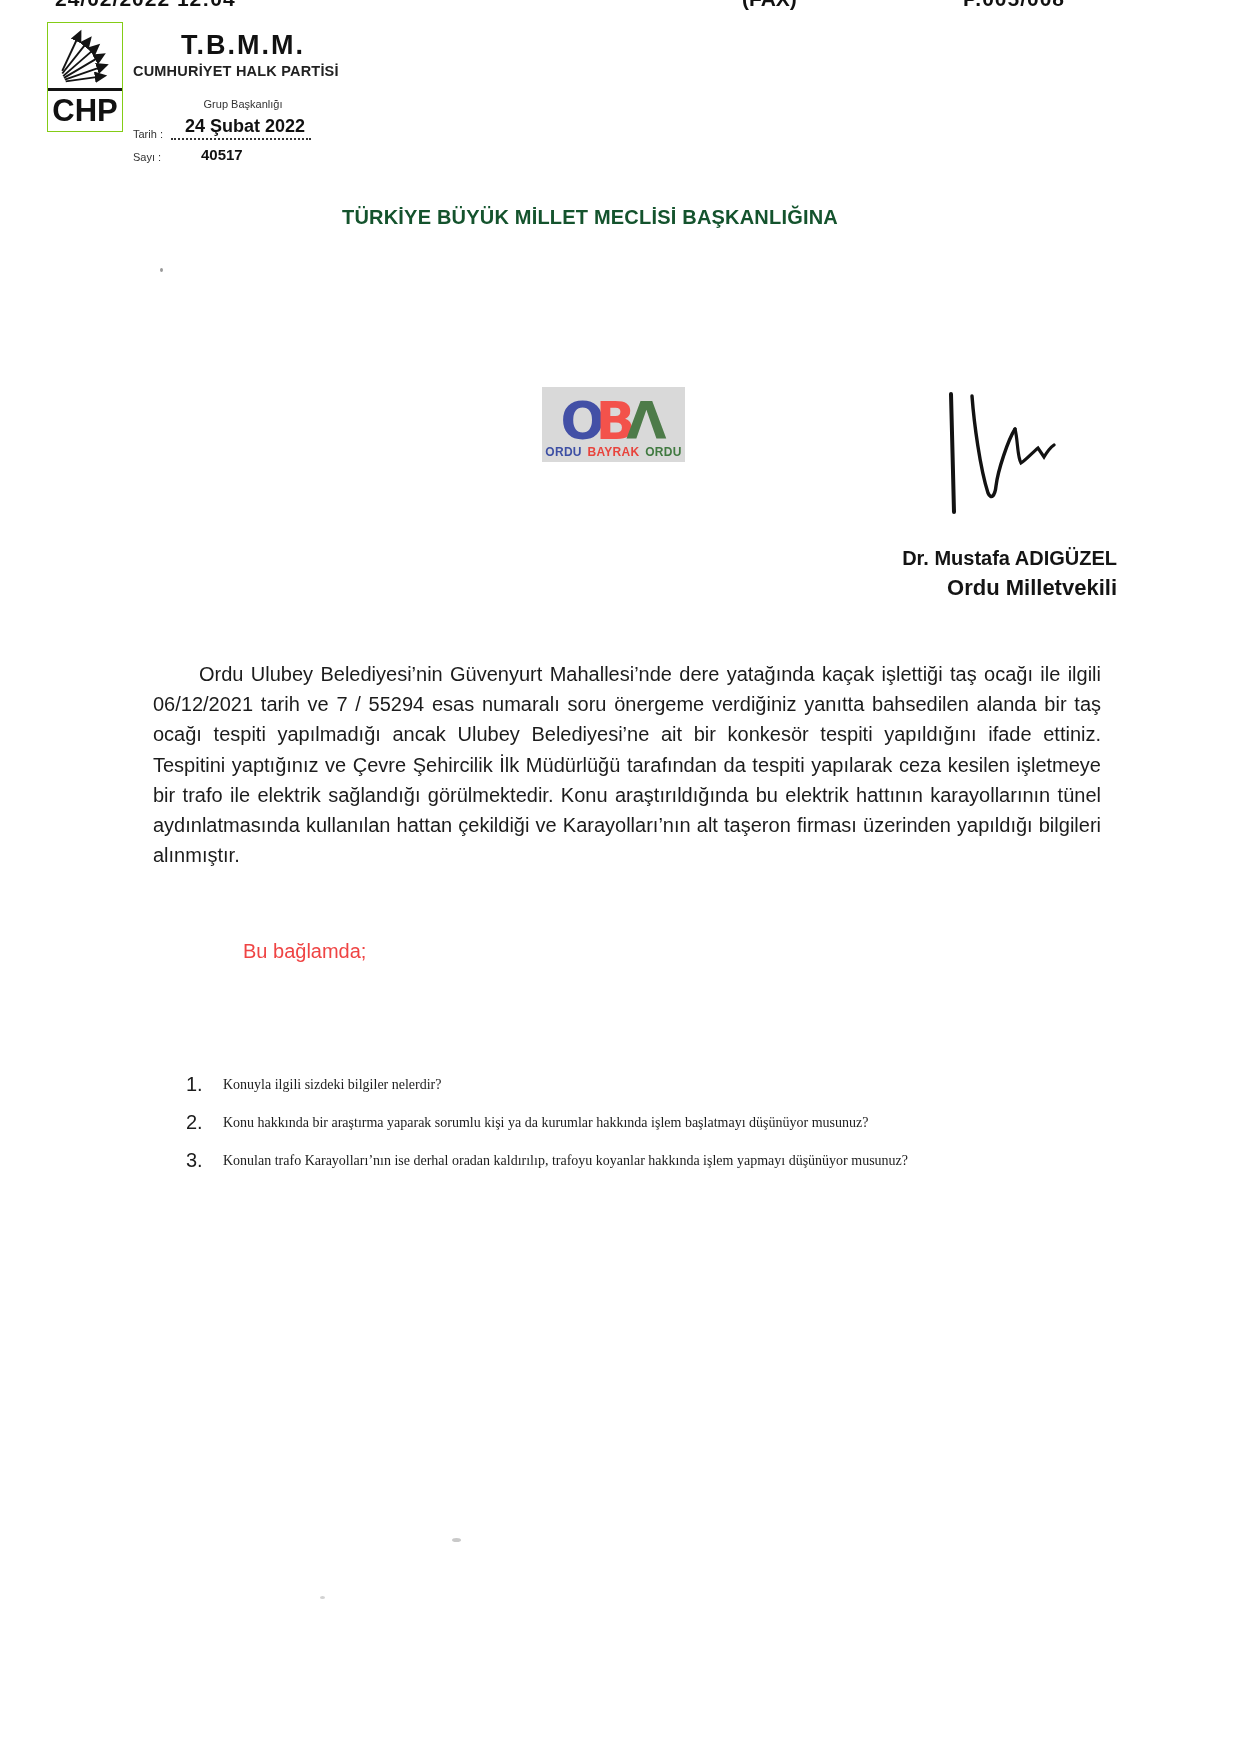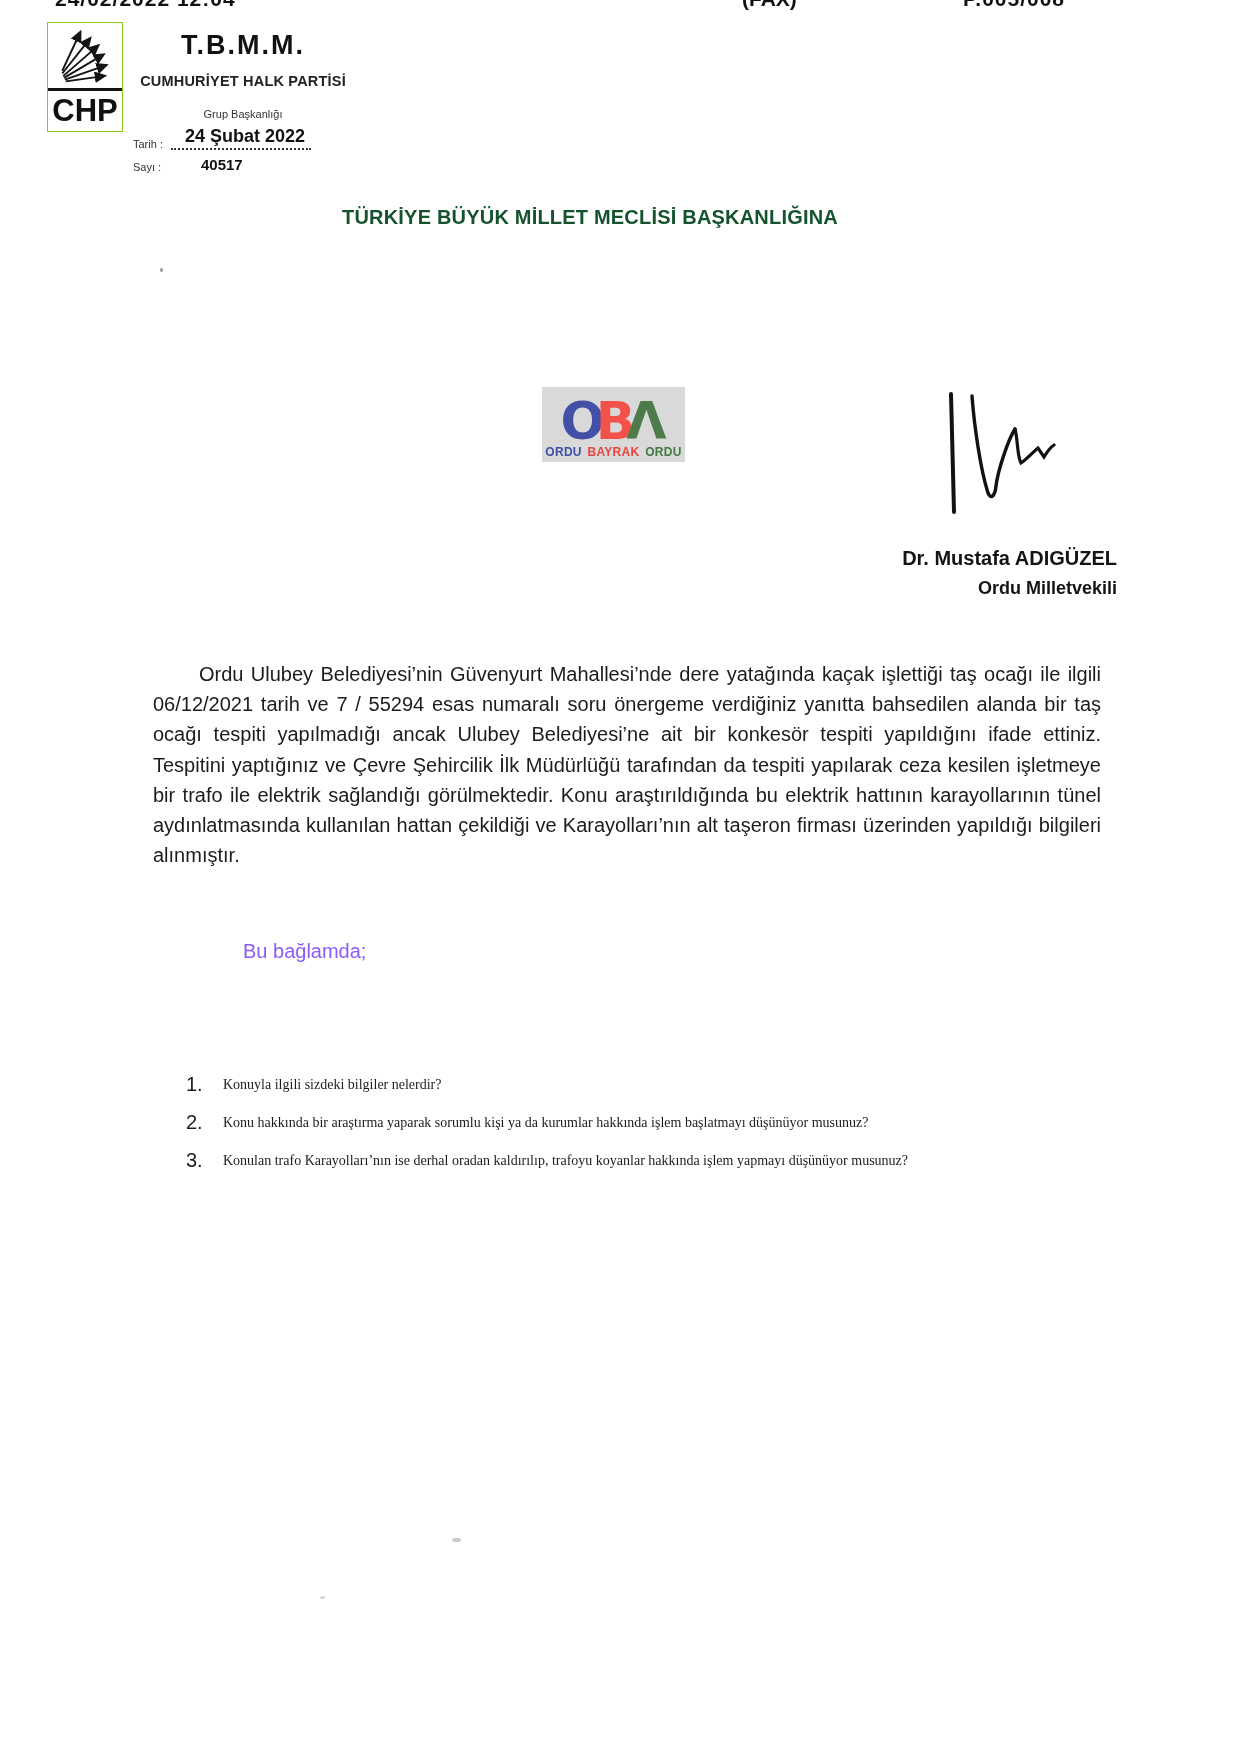--- a/index.html
+++ b/index.html
@@ -21,21 +21,21 @@
 
   
   .stamp{position:absolute;left:47px;top:22px;}
   .stamp-box{width:74px;border:1px solid #84cc16;}
   .stamp-logo{height:65px;display:flex;align-items:center;justify-content:center;background:#fff;}
   .stamp-logo svg{width:62px;height:56px;}
   .stamp-chp{border-top:3px solid #141414;height:40px;display:flex;align-items:center;justify-content:center;
     font-weight:bold;font-size:31px;letter-spacing:0px;color:#111;}
   .stamp-text{position:absolute;left:86px;top:8px;width:260px;}
   .stamp-org{font-weight:bold;font-size:27px;letter-spacing:2px;color:#111;text-align:center;width:220px;}
-  .stamp-party{font-weight:bold;font-size:14.5px;color:#222;letter-spacing:0.2px;margin-top:12px;text-align:center;width:220px;}
+  .stamp-party{font-weight:bold;font-size:14.5px;color:#222;letter-spacing:0.2px;margin-top:2px;text-align:left;width:220px;}
   .stamp-unit{font-size:11px;color:#333;margin-top:19px;text-align:center;width:220px;}
   .stamp-row{display:flex;align-items:flex-end;margin-top:6px;}
   .stamp-row-label{font-size:11px;color:#333;width:38px;}
   .stamp-date{font-weight:bold;font-size:18px;color:#111;border-bottom:2px dotted #333;padding:0 6px 1px 14px;}
   .stamp-no{font-weight:bold;font-size:15px;color:#111;padding-left:30px;}
 
   
   .title{position:absolute;top:206px;left:0;width:1180px;text-align:center;
     font-weight:bold;font-size:20px;letter-spacing:0.2px;color:#14532d;}
   .intro{position:absolute;left:153px;top:291px;width:948px;
@@ -47,26 +47,26 @@
   .oba-letters{display:flex;align-items:flex-end;line-height:1;margin-bottom:-2px;}
   .oba-letters span{font-weight:bold;font-size:52px;letter-spacing:-9px;font-family:"DejaVu Sans",sans-serif;}
   .oba-caption{font-weight:bold;font-size:12px;letter-spacing:0.3px;white-space:nowrap;}
   .oba-caption span{padding:0 1px;}
 
   
   .signature{position:absolute;left:938px;top:388px;width:122px;height:132px;}
 
   .signer{position:absolute;right:123px;top:543px;text-align:right;color:#141414;}
   .signer-name{font-weight:bold;font-size:20px;line-height:30px;}
-  .signer-role{font-weight:bold;font-size:18px;line-height:30px;}
+  .signer-role{font-weight:bold;font-size:22px;line-height:30px;}
 
   .body-par{position:absolute;left:153px;top:659px;width:948px;
     font-size:20px;line-height:30.2px;text-align:justify;text-indent:46px;color:#1c1c1c;}
 
-  .context-line{position:absolute;left:243px;top:940px;font-size:20px;color:#8b5cf6;}
+  .context-line{position:absolute;left:243px;top:940px;font-size:20px;color:#ef4444;}
 
   .questions{position:absolute;left:186px;top:1069px;width:916px;}
   .q-item{display:flex;margin-bottom:7px;}
   .q-num{width:37px;flex:0 0 37px;font-size:20px;line-height:31px;color:#1c1c1c;}
   .q-text{flex:1;font-size:14px;line-height:31px;text-align:justify;color:#1c1c1c;font-family:Liberation Serif, serif;}
 
   
   .speck{position:absolute;background:#9a9a9a;border-radius:50%;}
   .speck.a{left:160px;top:268px;width:3px;height:4px;}
   .speck.b{left:452px;top:1538px;width:9px;height:4px;background:#c9c9c9;}

